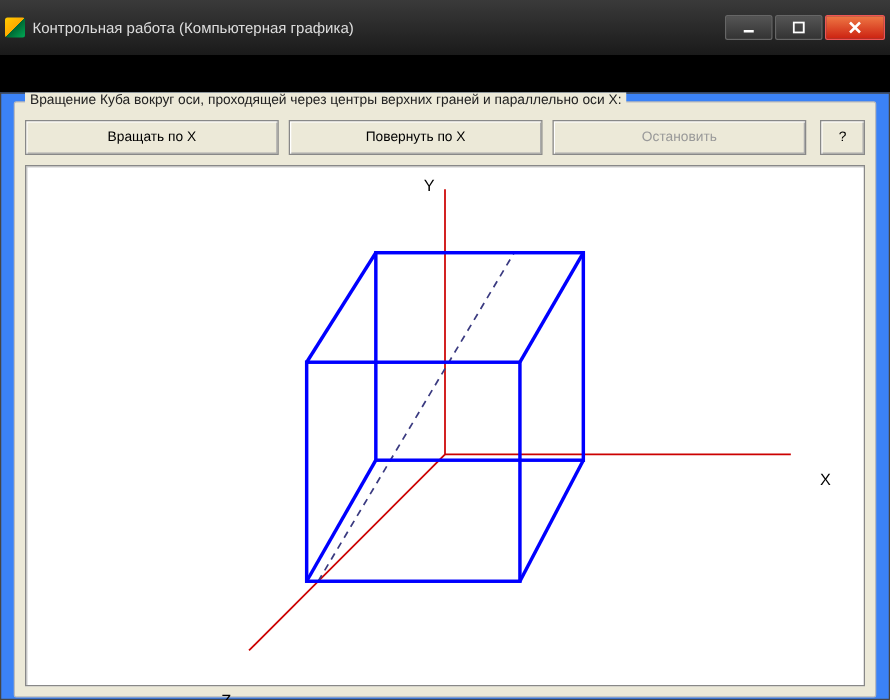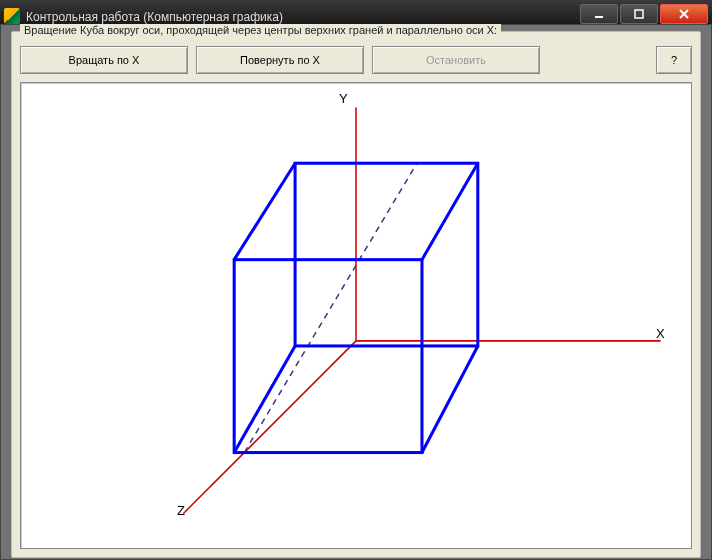--- a/index.html
+++ b/index.html
@@ -12,24 +12,24 @@
       overflow: hidden;
     }
     .window {
       width: 712px;
       height: 560px;
       background: #000;
       display: flex;
       flex-direction: column;
     }
     .titlebar {
-      height: 24px;
+      height: 44px;
       background: linear-gradient(to bottom, #3a3a3a, #1a1a1a);
       display: flex;
-      align-items: flex-end;
+      align-items: center;
       padding: 0 4px;
       color: #ddd;
     }
     .app-icon {
       width: 16px;
       height: 16px;
       margin-right: 6px;
       background: linear-gradient(135deg, #fc0 0%, #fa0 50%, #063 50%, #0a5 100%);
       border-radius: 2px;
     }
@@ -54,25 +54,26 @@
       cursor: pointer;
     }
     .win-btn.close {
       background: linear-gradient(to bottom, #e74, #c21);
       border-color: #e55;
       width: 48px;
     }
     .win-btn svg { display: block; }
     .client {
       flex: 1;
-      background: #737373;
+      background: #3b82f6;
       border: 1px solid #444;
       padding: 6px 10px 1px 10px;
       display: flex;
       flex-direction: column;
+      margin-top: 30px;
     }
     .groupbox {
       border: 1px solid #bbb;
       border-radius: 2px;
       padding: 8px;
       padding-top: 14px;
       position: relative;
       flex: 1;
       display: flex;
       flex-direction: column;
@@ -96,21 +97,21 @@
       height: 28px;
       background: #ece9d8;
       border: 1px solid #888;
       box-shadow: inset 1px 1px 0 #fff, inset -1px -1px 0 #aaa;
       font-family: Tahoma, sans-serif;
       font-size: 11px;
       cursor: pointer;
       padding: 0 10px;
       color: #000;
     }
-    .btn.wide { width: 168px; }
+    .btn.wide { width: 203px; }
     .btn.disabled {
       color: #999;
       cursor: default;
     }
     .btn.small { width: 36px; margin-left: auto; }
     .canvas-area {
       flex: 1;
       background: #fff;
       border: 1px solid #888;
       box-shadow: inset 1px 1px 0 #ccc;

